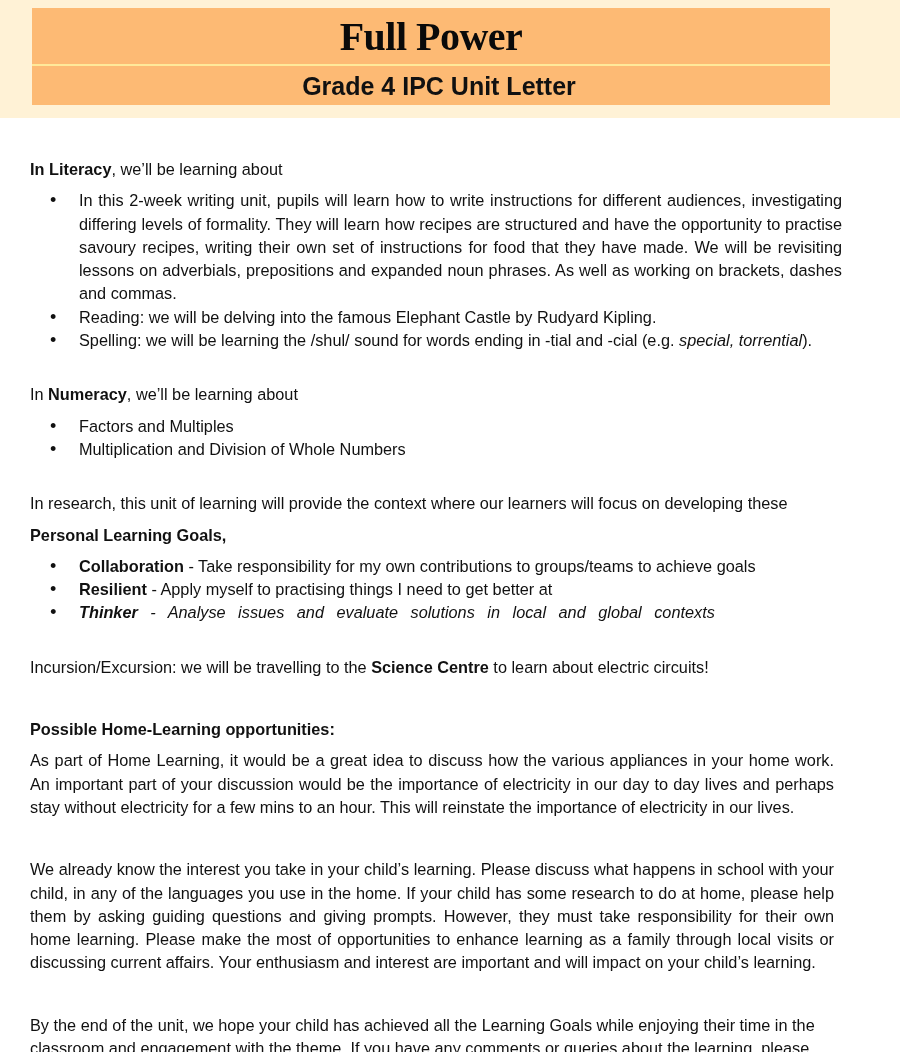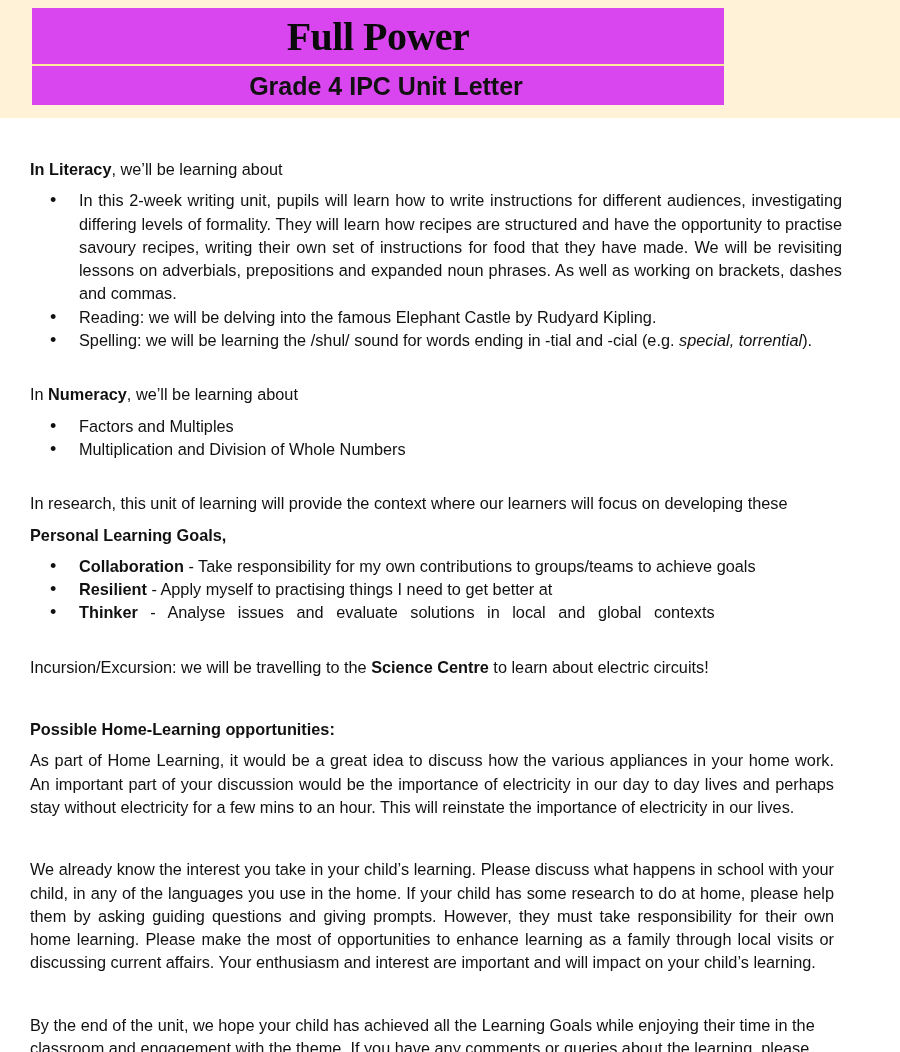--- a/index.html
+++ b/index.html
@@ -7,22 +7,22 @@
       width: 900px; height: 1052px; overflow: hidden;
       background: #ffffff;
       font-family: "Liberation Sans", "DejaVu Sans", sans-serif;
       color: #111;
     }
     .header-band {
       position: absolute; left: 0; top: 0; width: 900px; height: 118px;
       background: #fff2d6;
     }
     .header-box {
-      position: absolute; left: 32px; top: 8px; width: 692px; height: 97px;
-      background: #d946ef;
+      position: absolute; left: 32px; top: 8px; width: 798px; height: 97px;
+      background: #fdba74;
     }
     .title-row {
       position: absolute; left: 0; top: 0; width: 100%; height: 56px;
       display: flex; align-items: center; justify-content: center;
     }
     .divider-line {
       position: absolute; left: 0; top: 56px; width: 100%; height: 2px;
       background: #ffe99a;
     }
     .subtitle-row {
@@ -88,21 +88,21 @@
   </section>
 
   <div class="gap"></div>
 
   <section>
     <p>In research, this unit of learning will provide the context where our learners will focus on developing these</p>
     <p><b>Personal Learning Goals,</b></p>
     <ul>
       <li><b>Collaboration</b><span> - Take responsibility for my own contributions to groups/teams to achieve goals</span></li>
       <li><b>Resilient</b><span> - Apply myself to practising things I need to get better at</span></li>
-      <li style="word-spacing: 8px;"><b>Thinker</b><span> - Analyse issues and evaluate solutions in local and global contexts</span></li>
+      <li style="word-spacing: 8px; font-style: italic;"><b>Thinker</b><span> - Analyse issues and evaluate solutions in local and global contexts</span></li>
     </ul>
   </section>
 
   <div class="gap"></div>
 
   <p><span>Incursion/Excursion: we will be travelling to the </span><b>Science Centre</b><span> to learn about electric circuits!</span></p>
 
   <div class="gap"></div>
 
   <section>

